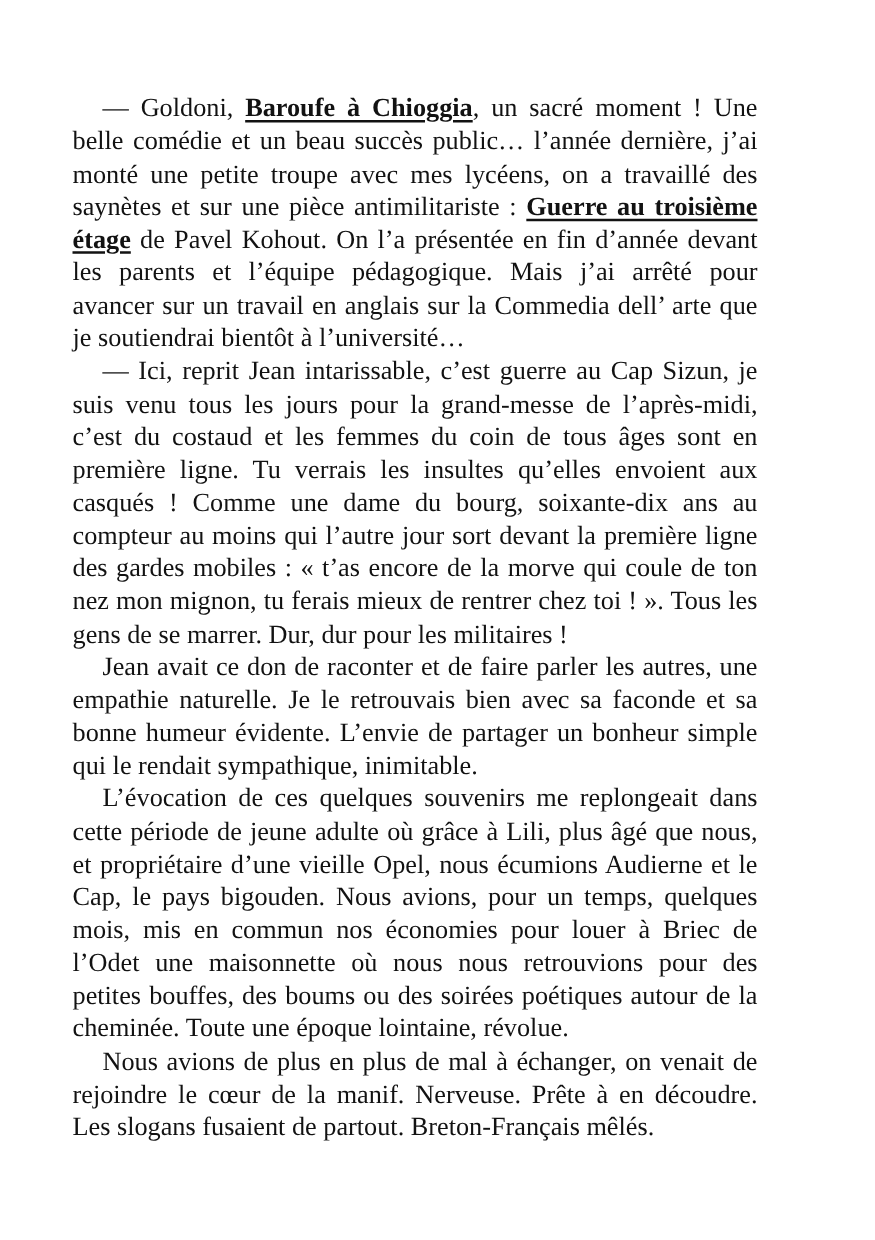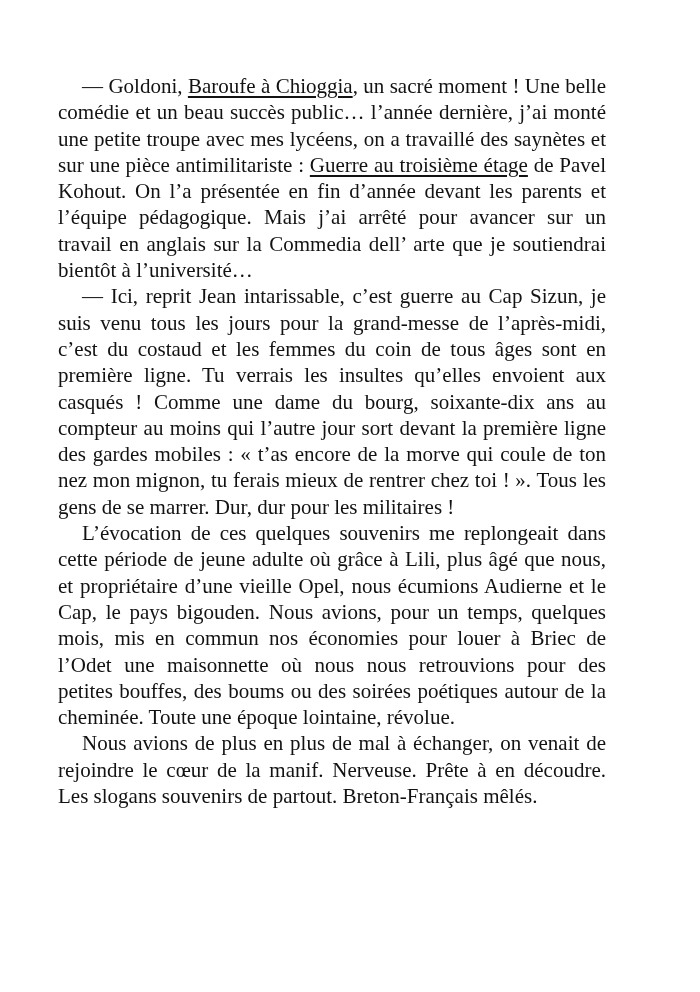--- a/index.html
+++ b/index.html
@@ -34,29 +34,30 @@
   }
   .text-block p {
     margin: 0;
     padding: 0;
     text-indent: 24px;
   }
   .seg-bold {
     font-weight: 400;
   }
   .seg-bold-underline {
-    font-weight: 400;
+    font-weight: 700;
     text-decoration: underline;
     text-decoration-thickness: 2px;
     text-underline-offset: 3px;
   }
 </style>
 </head>
 <body>
 
 <div class="page">
   <div class="text-block" style="color: rgb(18, 18, 18);">
       <p><span>— Goldoni, </span><span class="seg-bold-underline">Baroufe à Chioggia</span><span>, un sacré moment&nbsp;! Une belle comédie et un beau succès public… l’année dernière, j’ai monté une petite troupe avec mes lycéens, on a travaillé des saynètes et sur une pièce antimilitariste&nbsp;: </span><span class="seg-bold-underline">Guerre au troisième étage</span><span> de Pavel Kohout. On l’a présentée en fin d’année devant les parents et l’équipe pédagogique. Mais j’ai arrêté pour avancer sur un travail en anglais sur la </span><span class="seg-bold">Commedia dell’ arte</span><span> que je soutiendrai bientôt à l’université…</span></p>
       <p><span>— Ici, reprit Jean intarissable, c’est guerre au Cap Sizun, je suis venu tous les jours pour la grand-messe de l’après-midi, c’est du costaud et les femmes du coin de tous âges sont en première ligne. Tu verrais les insultes qu’elles envoient aux casqués&nbsp;! Comme une dame du bourg, soixante-dix ans au compteur au moins qui l’autre jour sort devant la première ligne des gardes mobiles&nbsp;: «&nbsp;t’as encore de la morve qui coule de ton nez mon mignon, tu ferais mieux de rentrer chez toi&nbsp;!&nbsp;». Tous les gens de se marrer. Dur, dur pour les militaires&nbsp;!</span></p>
+      <p><span>Jean avait ce don de raconter et de faire parler les autres, une empathie naturelle. Je le retrouvais bien avec sa faconde et sa bonne humeur évidente. L’envie de partager un bonheur simple qui le rendait sympathique, inimitable.</span></p>
       <p><span>L’évocation de ces quelques souvenirs me replongeait dans cette période de jeune adulte où grâce à Lili, plus âgé que nous, et propriétaire d’une vieille Opel, nous écumions Audierne et le Cap, le pays bigouden. Nous avions, pour un temps, quelques mois, mis en commun nos économies pour louer à Briec de l’Odet une maisonnette où nous nous retrouvions pour des petites bouffes, des boums ou des soirées poétiques autour de la cheminée. Toute une époque lointaine, révolue.</span></p>
-      <p><span>Nous avions de plus en plus de mal à échanger, on venait de rejoindre le cœur de la manif. Nerveuse. Prête à en découdre. Les slogans souvenirs de partout. Breton-Français mêlés.</span></p>
+      <p><span>Nous avions de plus en plus de mal à échanger, on venait de rejoindre le cœur de la manif. Nerveuse. Prête à en découdre. Les slogans fusaient de partout. Breton-Français mêlés.</span></p>
     </div>
 </div>
 
 </body></html>

